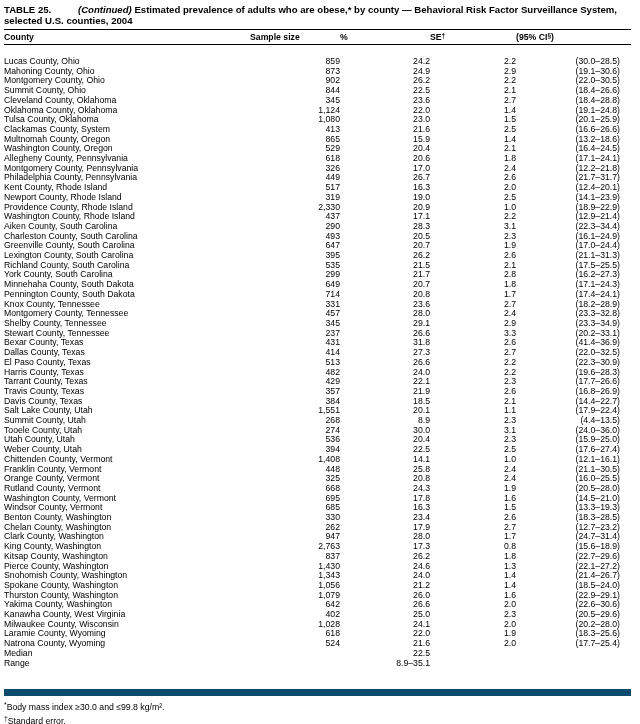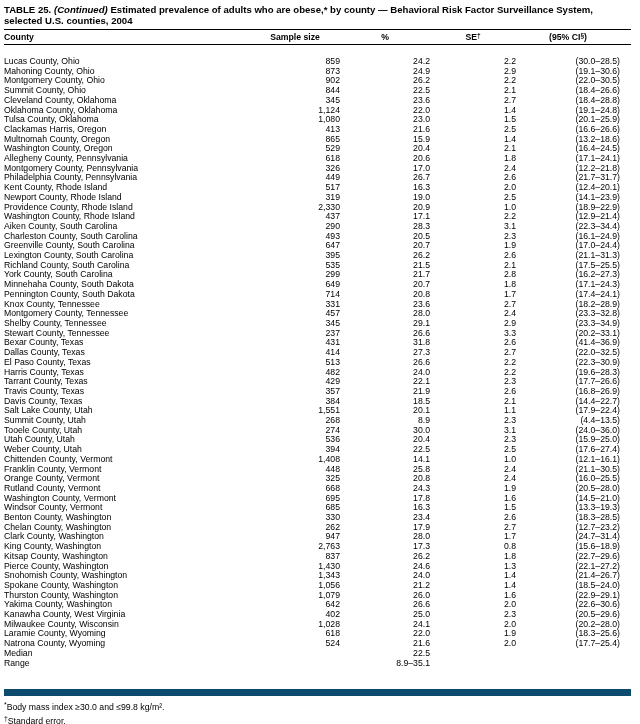--- a/index.html
+++ b/index.html
@@ -16,38 +16,38 @@
   }
   .page {
     padding: 4px 9px 0 4px;
   }
   .title {
     font-weight: bold;
     font-size: 9.6px;
     line-height: 11px;
     margin-bottom: 3px;
   }
-  .title .i { font-style: italic; }
+  .title .i { font-style: italic; margin-left: 24px; }
   table.data {
     width: 627px;
     table-layout: fixed;
     border-collapse: collapse;
     border-top: 1px solid #000;
     border-bottom: 7px solid #0c4a6e;
   }
   col.c1 { width: 246px; }
   col.c2 { width: 90px; }
   col.c3 { width: 90px; }
   col.c4 { width: 86px; }
   col.c5 { width: 115px; }
   thead th {
     font-weight: bold;
     font-size: 8.7px;
     line-height: 10px;
-    text-align: center;
+    text-align: left;
     padding: 2px 0;
     border-bottom: 1px solid #000;
     white-space: nowrap;
   }
   thead th.h-county { text-align: left; }
   thead th.h-ci { padding-right: 11px; }
   tbody td {
     font-size: 8.7px;
     line-height: 9.7px;
     padding: 0;
@@ -146,21 +146,21 @@
           <td>(19.1–24.8)</td>
         </tr>
         <tr>
           <td>Tulsa County, Oklahoma</td>
           <td>1,080</td>
           <td>23.0</td>
           <td>1.5</td>
           <td>(20.1–25.9)</td>
         </tr>
         <tr>
-          <td>Clackamas Harris, Oregon</td>
+          <td>Clackamas County, System</td>
           <td>413</td>
           <td>21.6</td>
           <td>2.5</td>
           <td>(16.6–26.6)</td>
         </tr>
         <tr>
           <td>Multnomah County, Oregon</td>
           <td>865</td>
           <td>15.9</td>
           <td>1.4</td>

